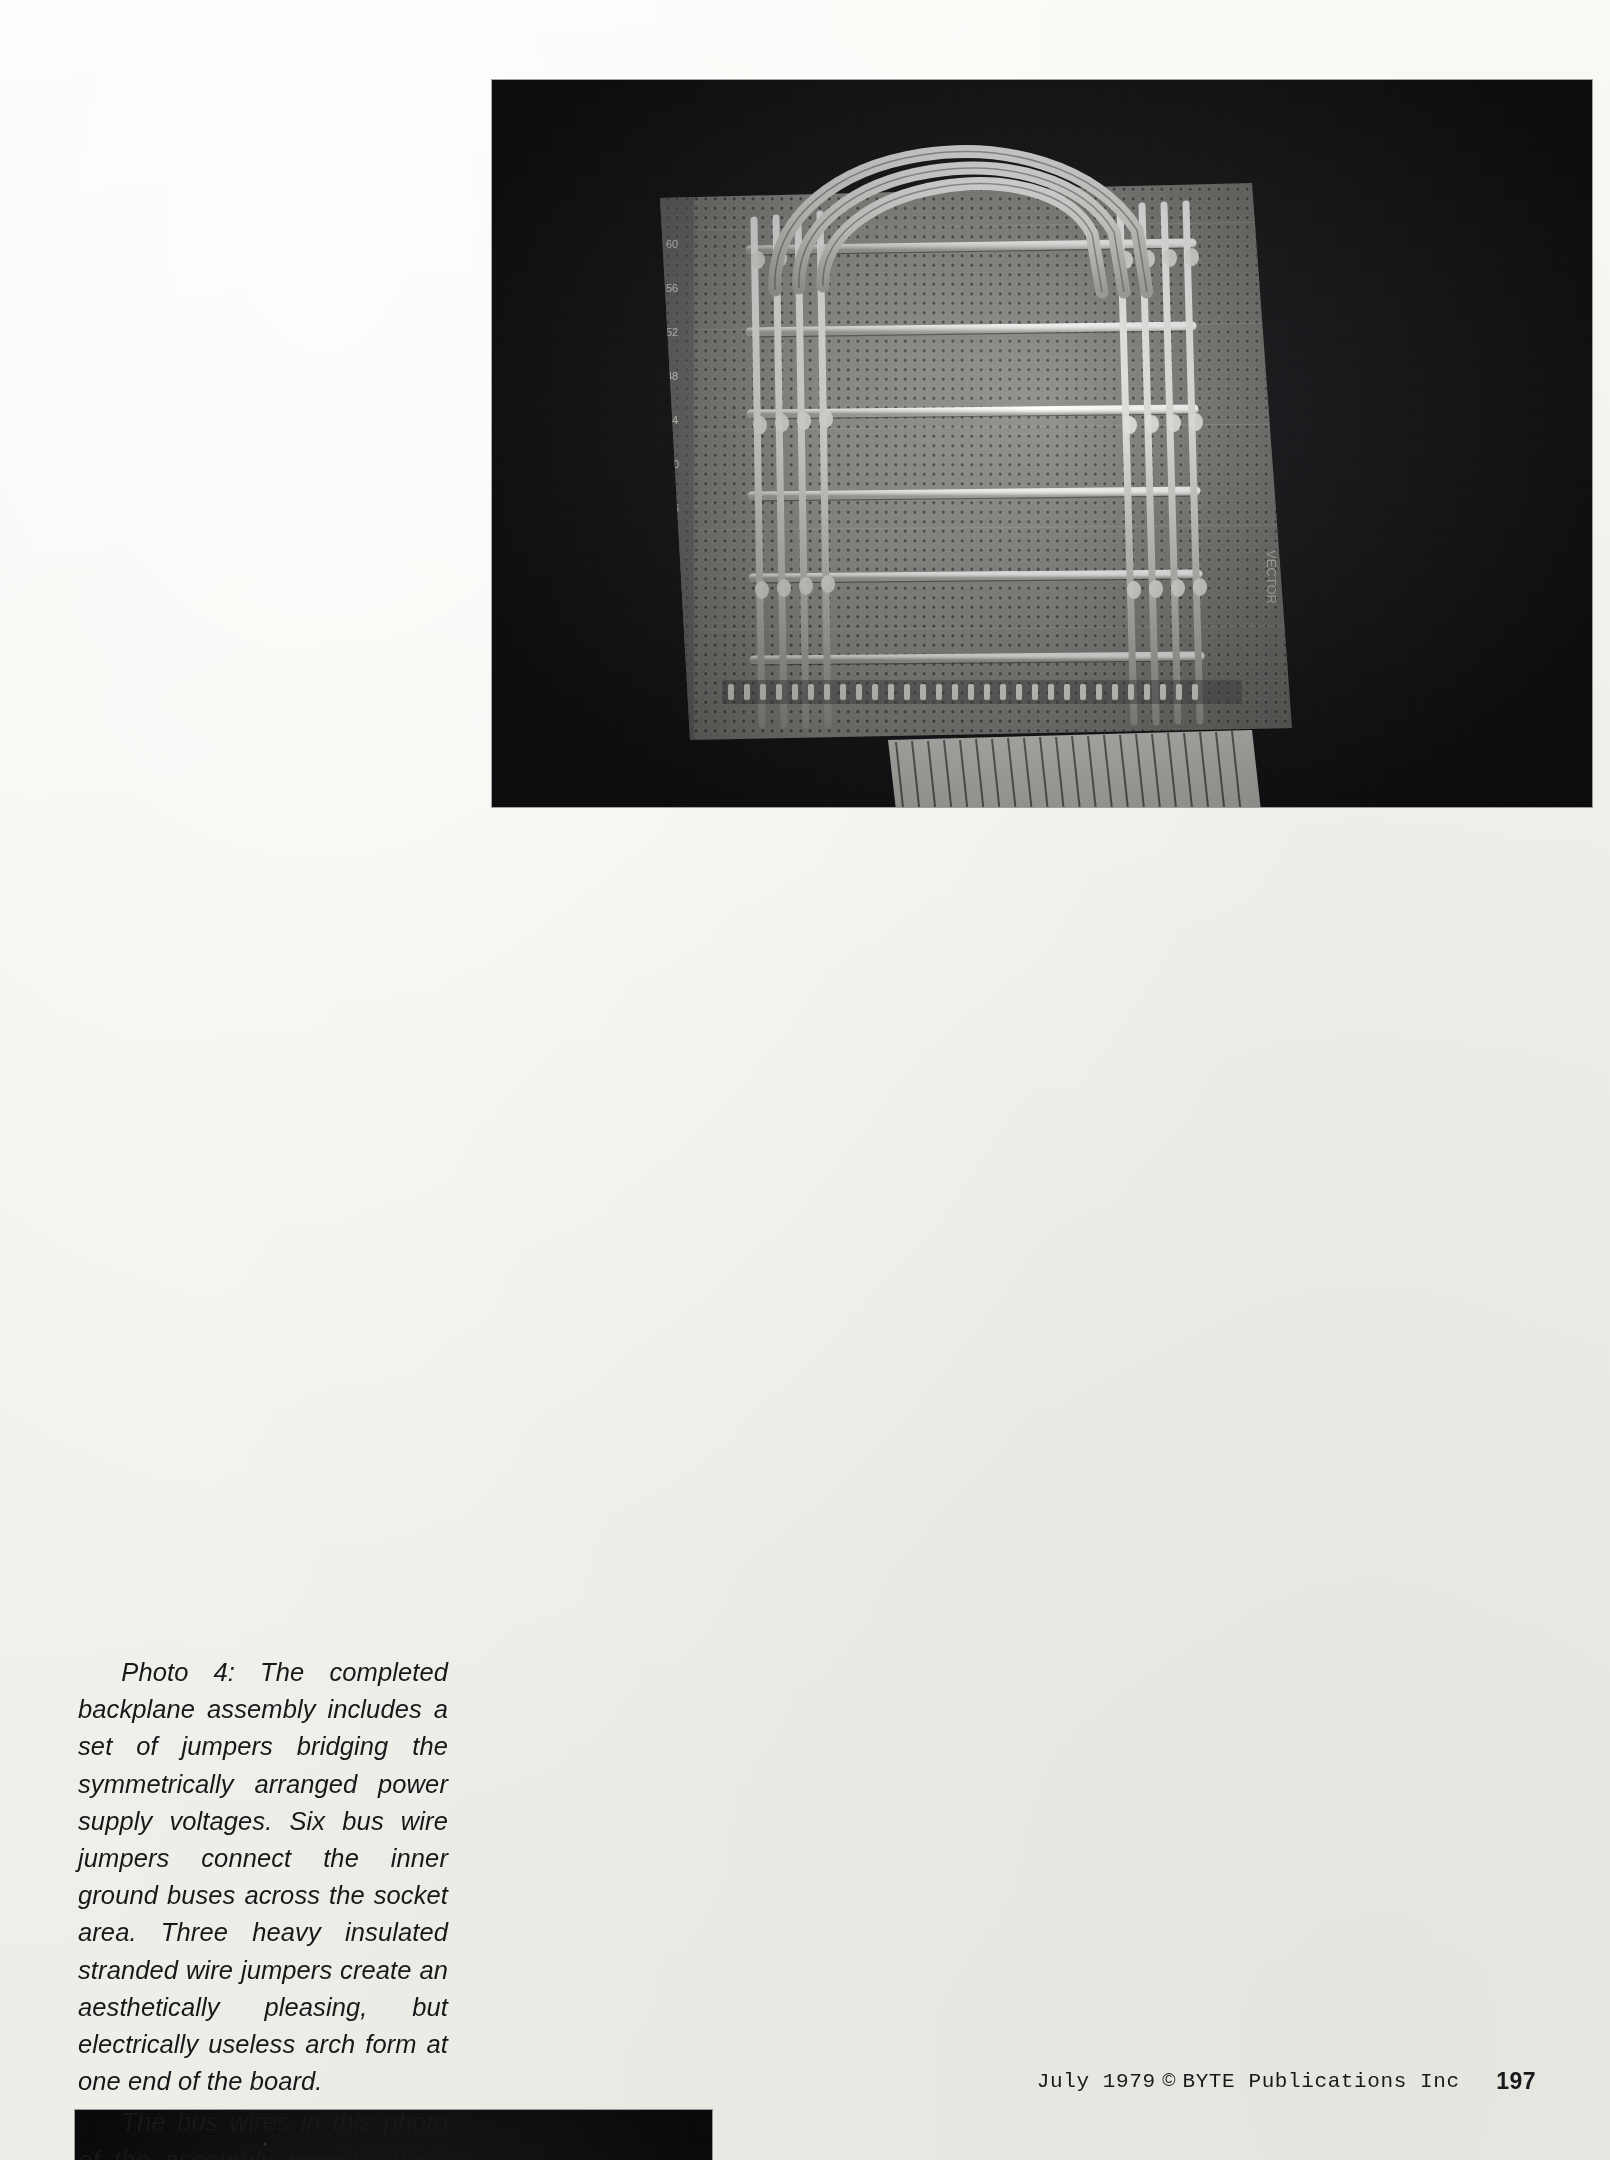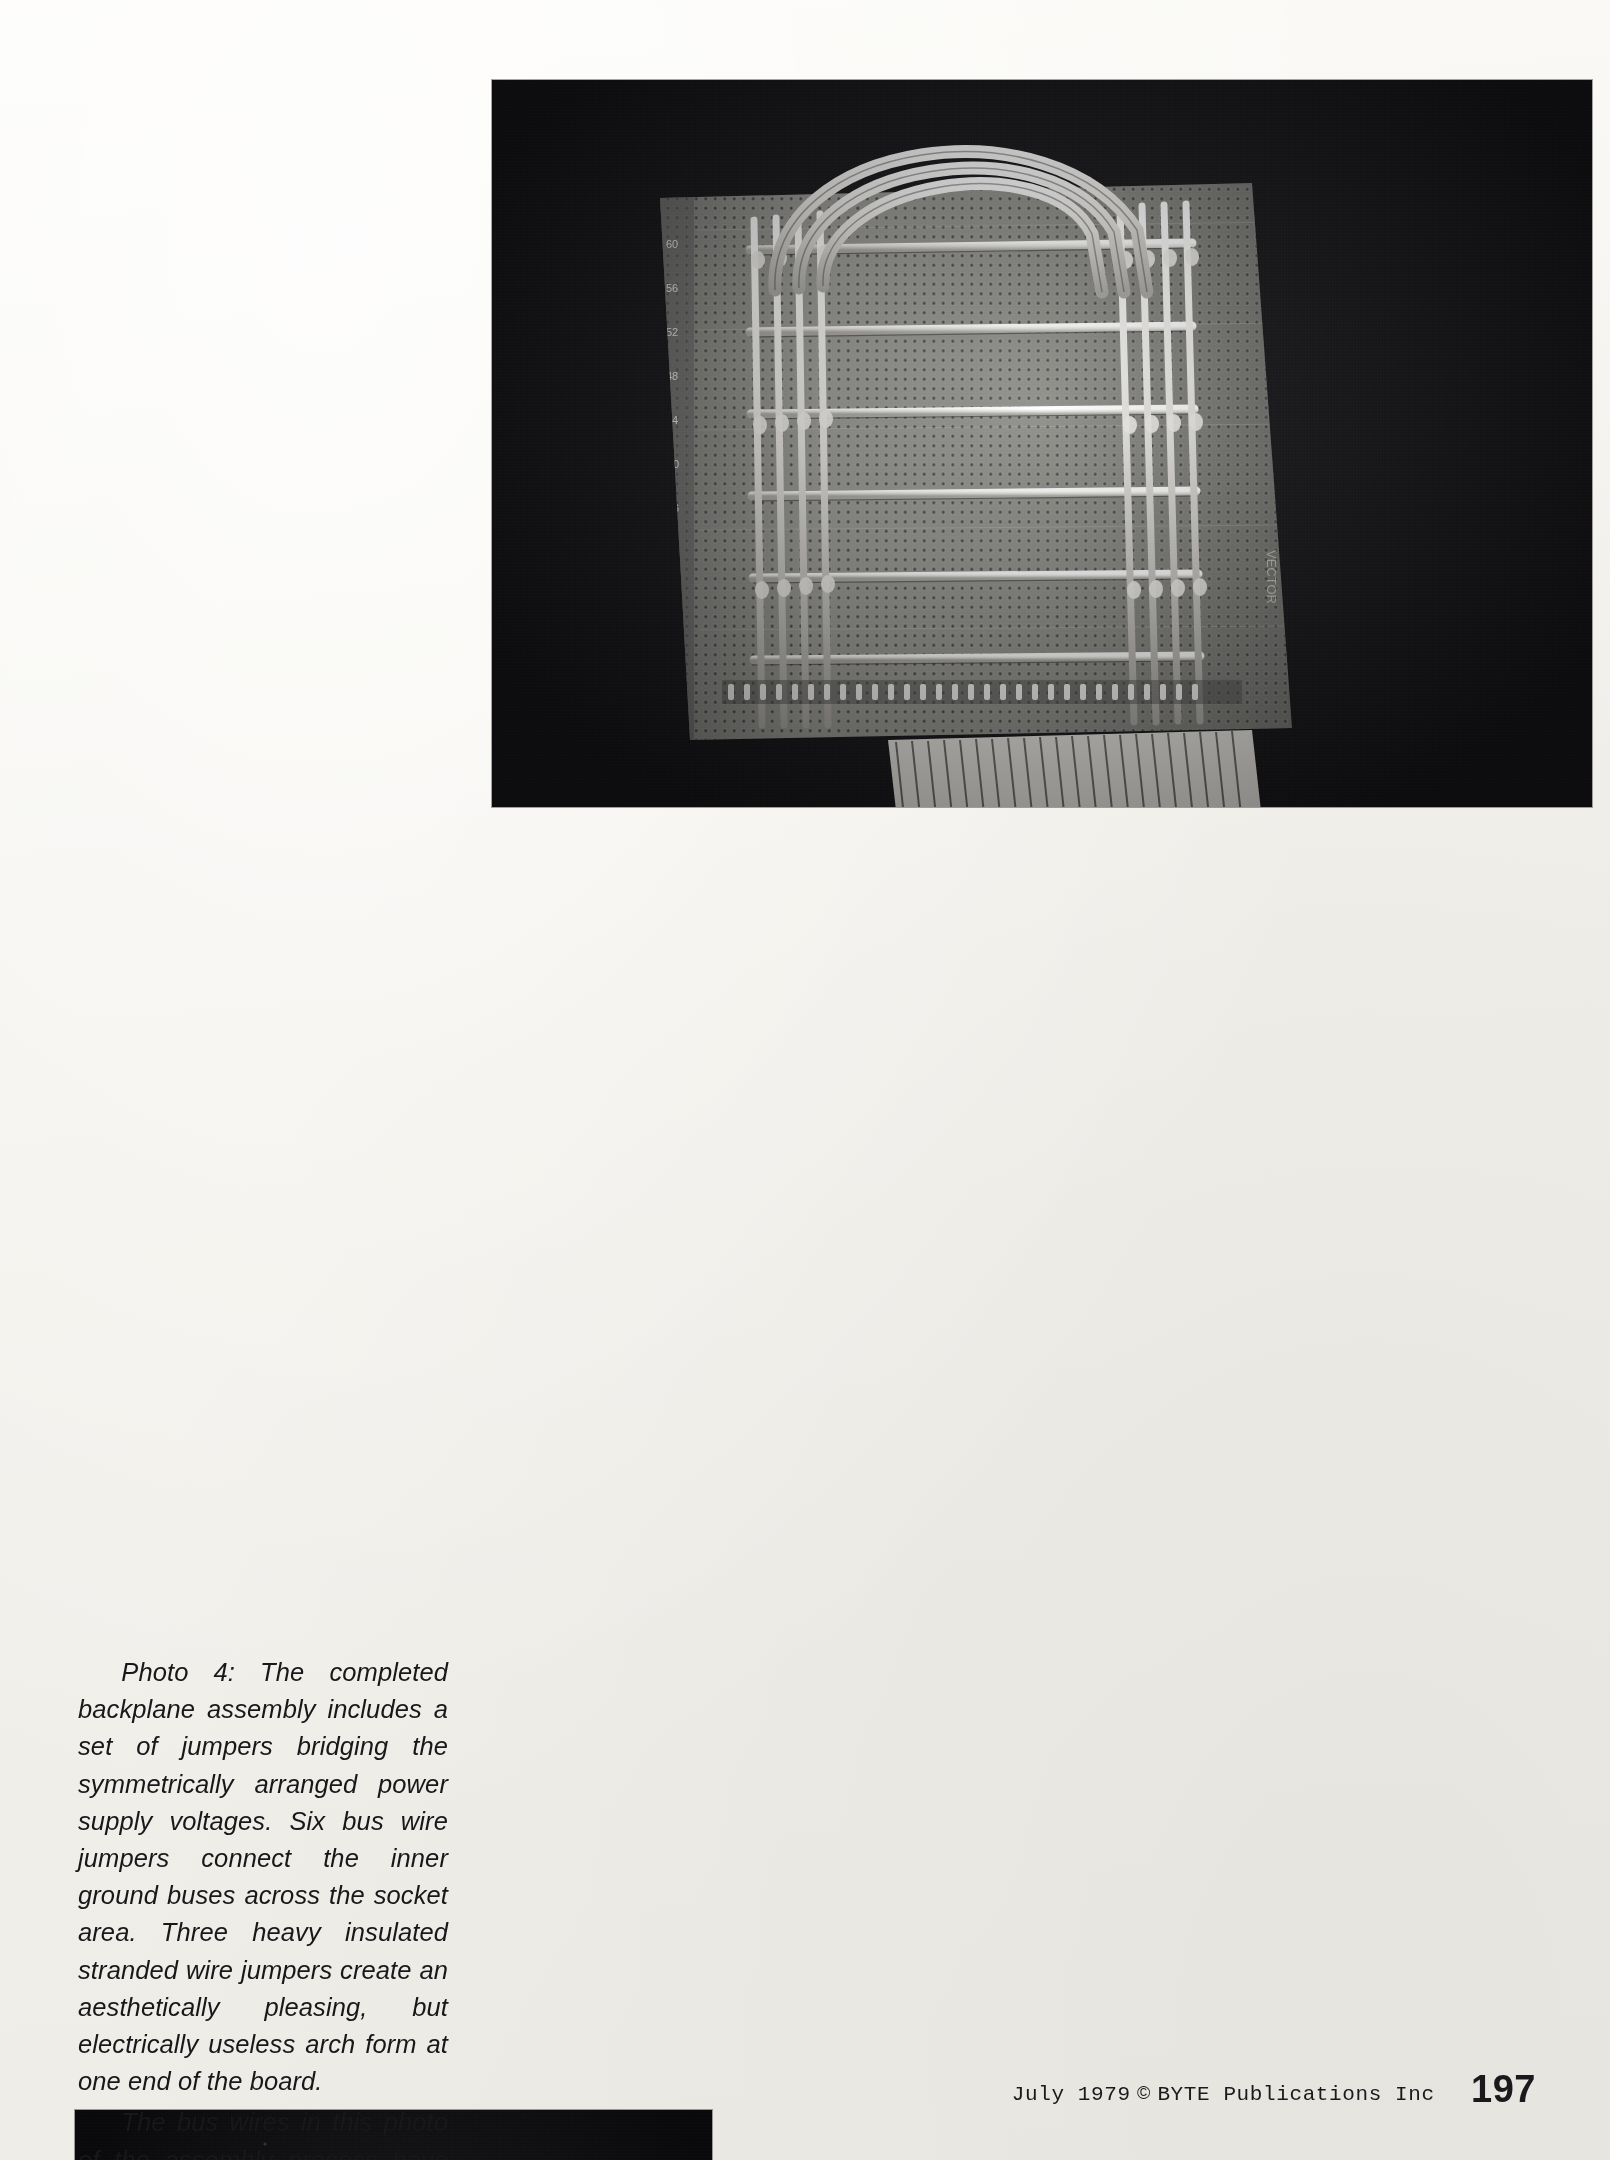--- a/index.html
+++ b/index.html
@@ -61,21 +61,21 @@
     text-align: right;
     color: #1a191c;
     font-size: 21px;
     letter-spacing: 0.6px;
   }
   #footer .credit { display: inline; font-family: Liberation Mono, monospace; }
   #footer .copy { font-size: 18px; vertical-align: 1px; }
   #footer .pageno {
     display: inline-block;
     font-weight: bold;
-    font-size: 38px;
+    font-size: 23px;
     letter-spacing: 0.5px;
     margin-left: 30px;
     vertical-align: -2px;
   }
 
   
   .photo {
     position: absolute;
     background: #111013;
     overflow: hidden;

